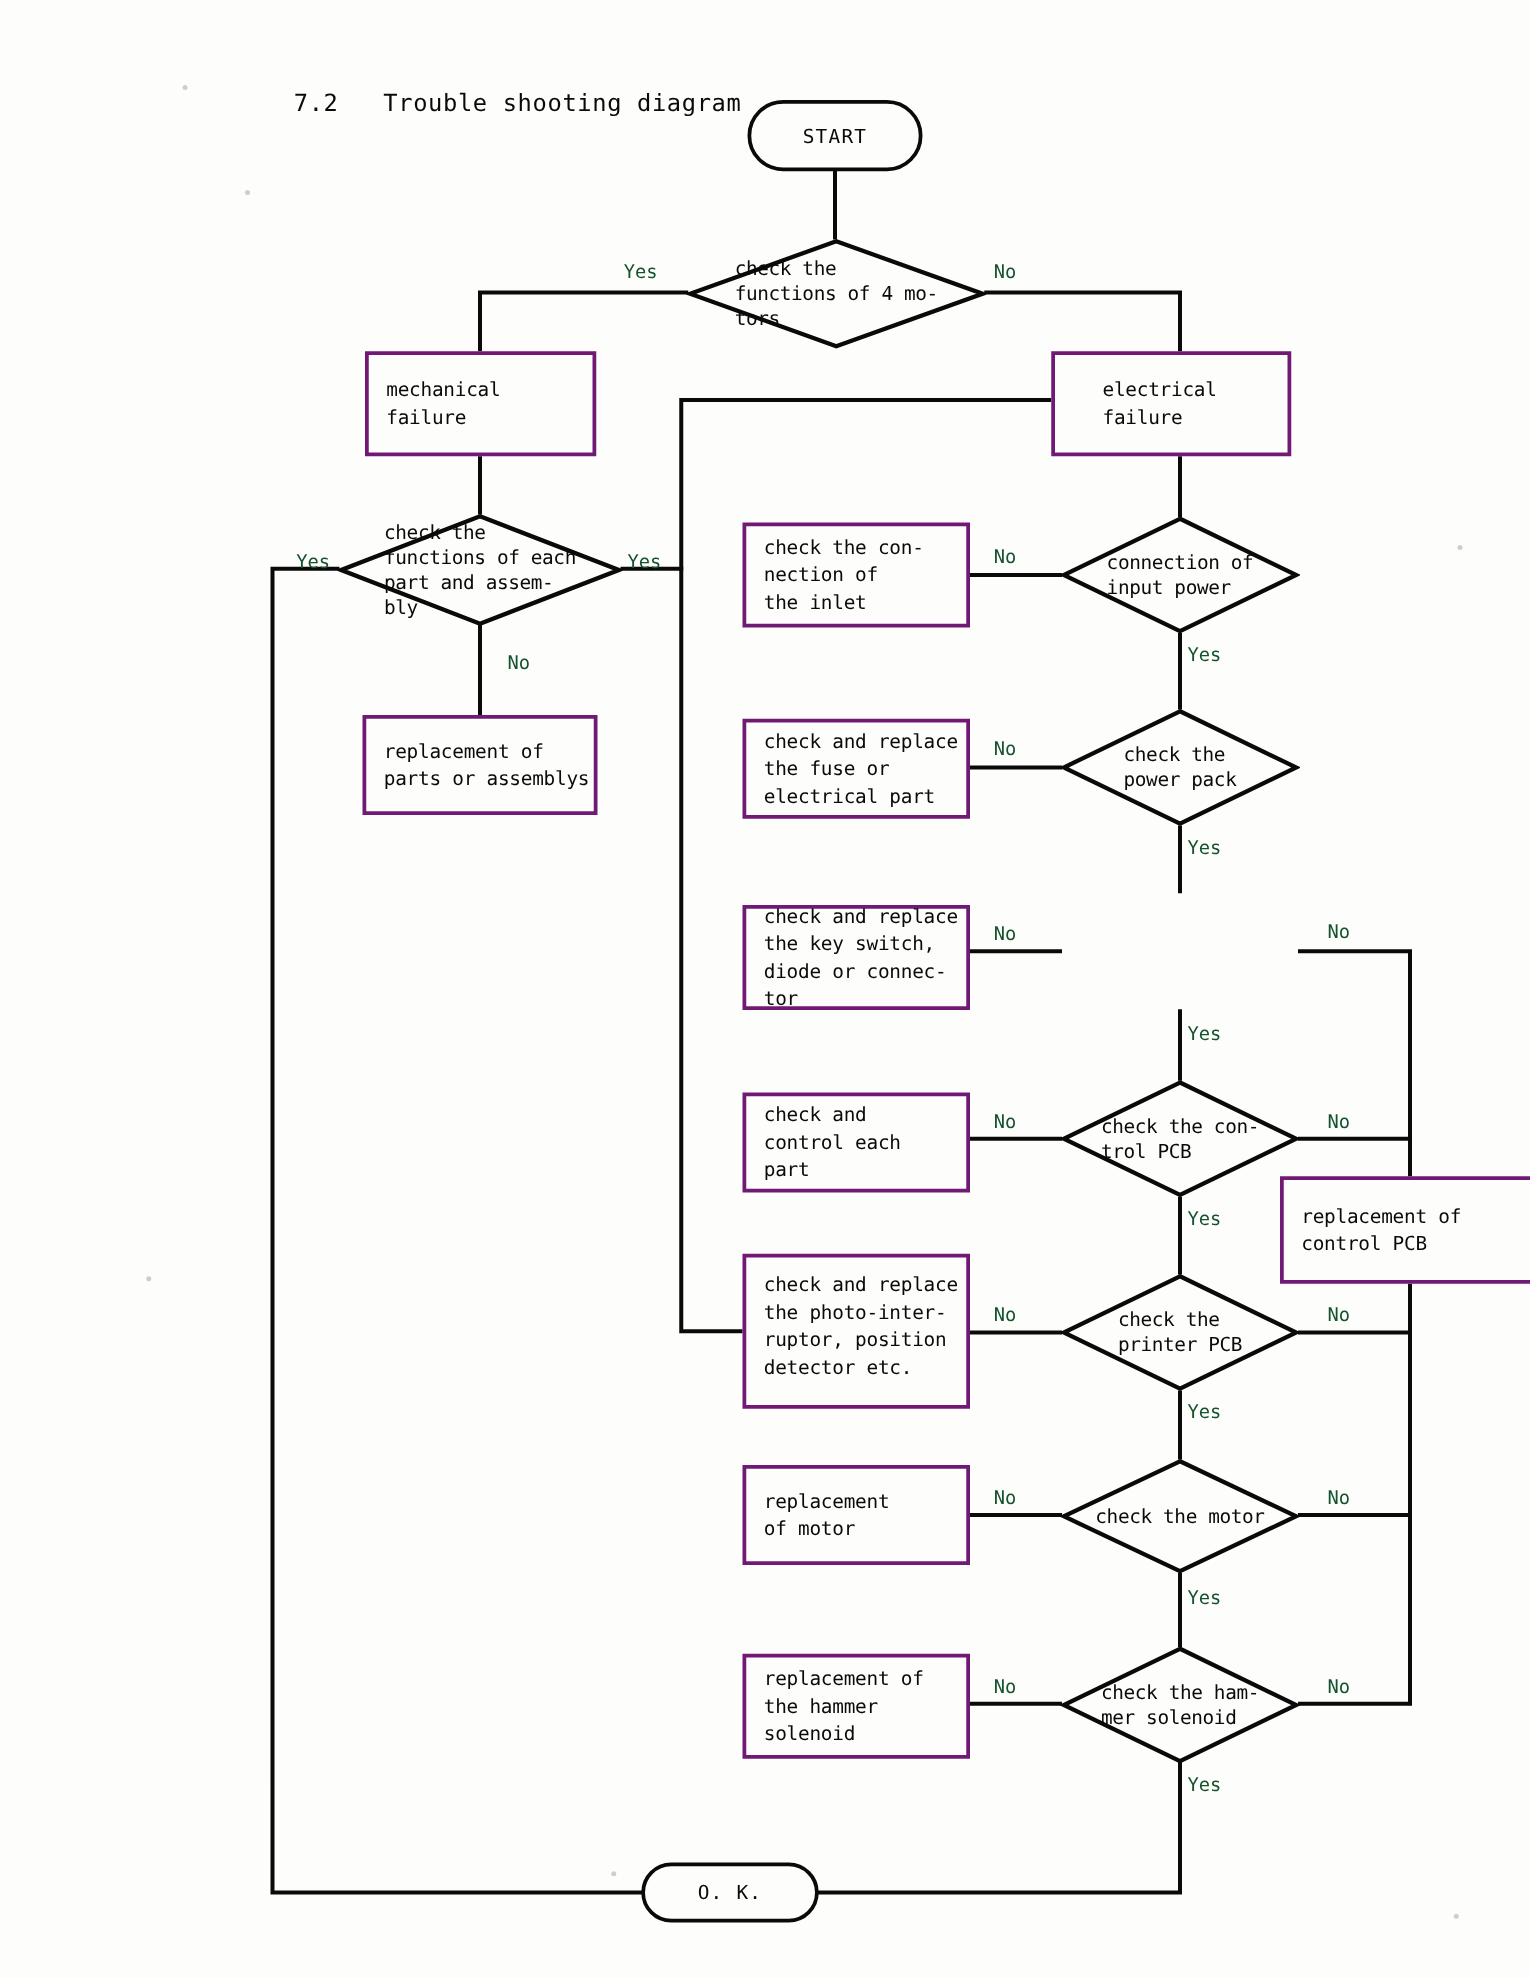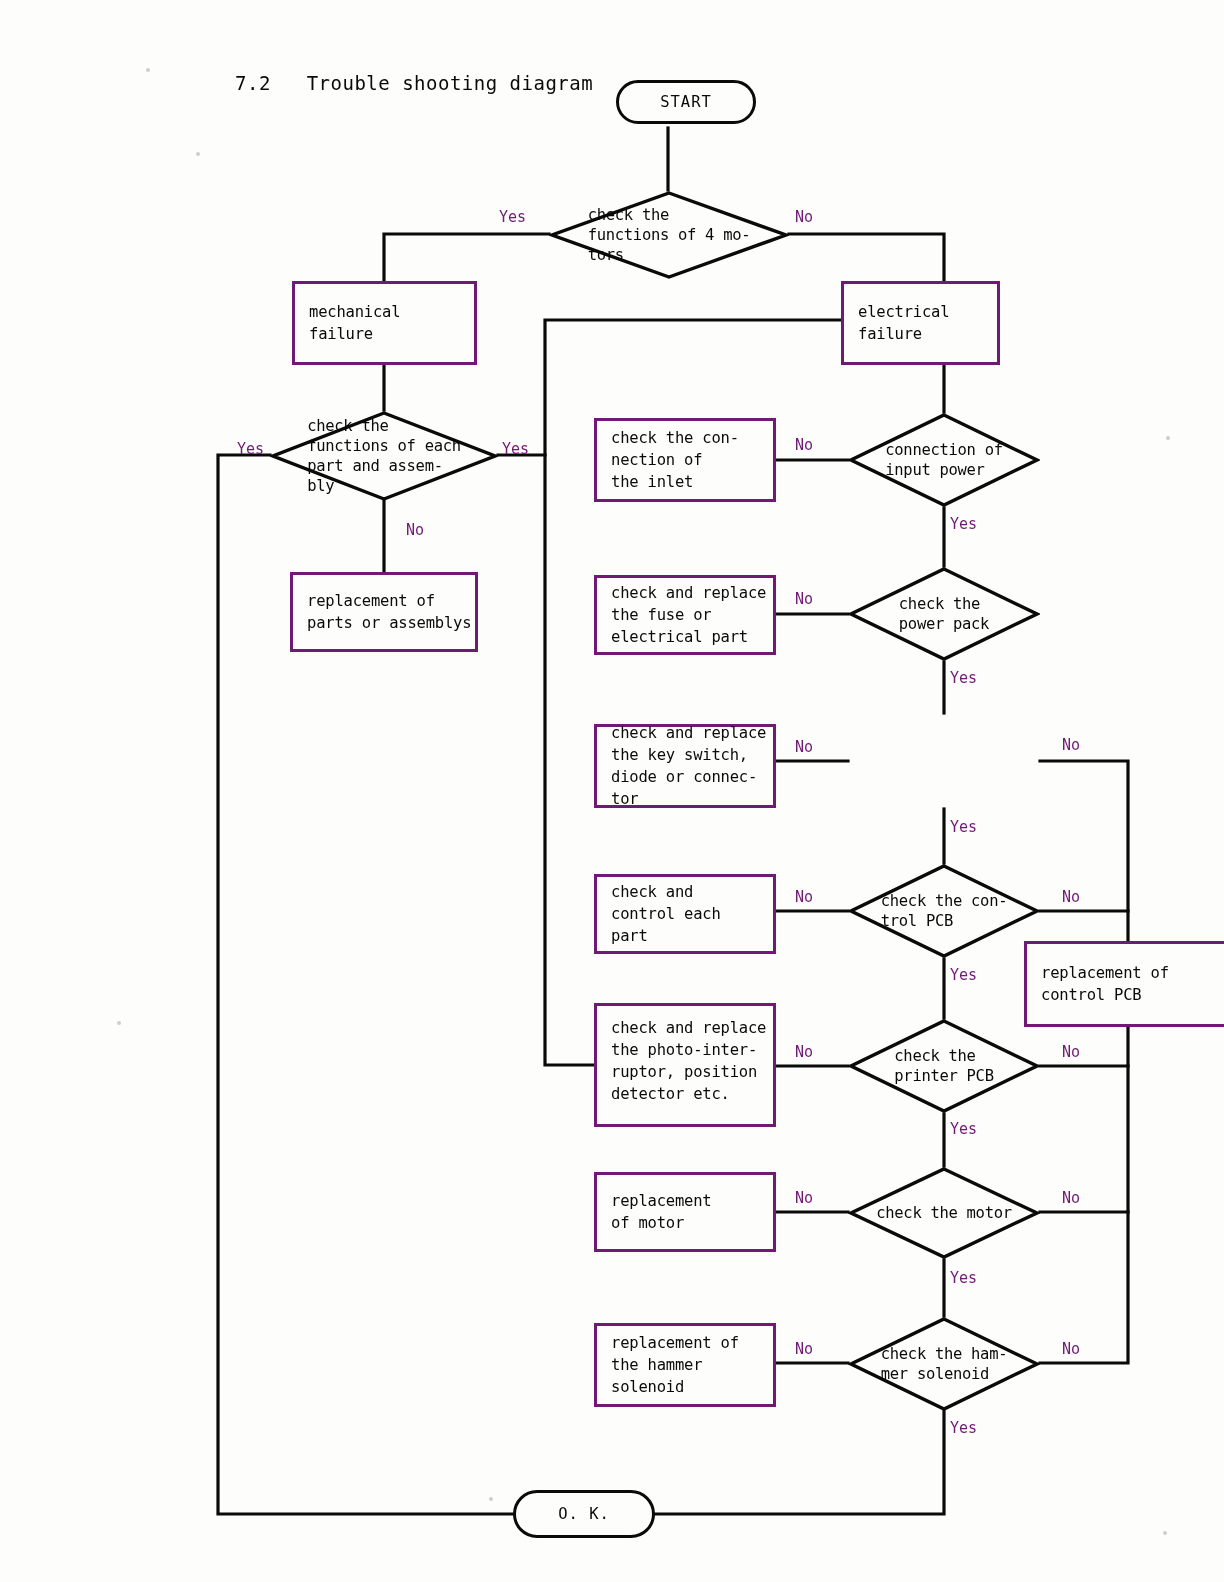--- a/index.html
+++ b/index.html
@@ -7,21 +7,21 @@
   #page{position:relative;width:1224px;height:1582px;background:#fdfdfb;overflow:hidden;}
   svg.wires{position:absolute;left:0;top:0;width:1224px;height:1582px;pointer-events:none;}
   .node{position:absolute;box-sizing:border-box;background:#fdfdfb;}
   .rect{border:3px solid #701a75;display:flex;align-items:center;}
   .rect .txt{padding-left:14px;font-size:15.5px;line-height:1.42;color:#0a0a0a;white-space:pre-line;letter-spacing:-0.2px;}
   .term{border:3px solid #0a0a0a;border-radius:999px;display:flex;align-items:center;justify-content:center;font-size:15.5px;color:#0a0a0a;letter-spacing:1px;}
   .title{position:absolute;font-size:19px;color:#0a0a0a;letter-spacing:0.5px;white-space:pre;}
   .dia-wrap{position:absolute;}
   .dia-wrap svg{position:absolute;left:0;top:0;}
   .dia-txt{position:absolute;left:0;top:0;width:100%;height:100%;display:flex;align-items:center;justify-content:center;font-size:15.5px;line-height:1.30;color:#0a0a0a;white-space:pre-line;letter-spacing:-0.3px;}
-  .lbl{position:absolute;font-size:15px;color:#701a75;white-space:pre;letter-spacing:0px;}
+  .lbl{position:absolute;font-size:15px;color:#14532d;white-space:pre;letter-spacing:0px;}
   .speck{position:absolute;background:#cfcfc8;border-radius:50%;}
 </style>
 </head>
 <body>
 
 <div id="page">
 
   <svg class="wires" viewBox="0 0 1224 1582">
     <g stroke="#0a0a0a" stroke-width="3.2" fill="none" stroke-linecap="square">
 
@@ -80,21 +80,21 @@
       <path d="M1040,1363 L1128,1363 L1128,1212"></path>
 
       <path d="M944,1411 L944,1514 L655,1514"></path>
 
       <path d="M1128,952 L1128,1026"></path>
     </g>
   </svg>
 
   <div class="title" style="left:235px;top:72px;">7.2   Trouble shooting diagram</div>
 
-  <div class="node term" style="left:616px;top:80px;width:140px;height:44px;">
+  <div class="node term" style="left:598px;top:80px;width:140px;height:57px;">
     <span>START</span>
   </div>
 
   <div class="node term" style="left:513px;top:1490px;width:142px;height:48px;">
     <span>O. K.</span>
   </div>
 
   <div class="dia-wrap" style="left:549px;top:190px;width:240px;height:90px;">
     <svg width="240" height="90" viewBox="0 0 240 90">
         <polygon points="120,3 237,45 120,87 3,45" fill="#fdfdfb" stroke="#0a0a0a" stroke-width="3.4"></polygon>
@@ -160,21 +160,21 @@
       </svg>
     <div class="dia-txt">check the ham-
 mer solenoid</div>
   </div>
 
   <div class="node rect" style="left:292px;top:281px;width:185px;height:84px;">
     <div class="txt">mechanical
 failure</div>
   </div>
 
-  <div class="node rect" style="left:841px;top:281px;width:159px;height:84px;">
+  <div class="node rect" style="left:841px;top:281px;width:192px;height:84px;padding-left:24px;">
     <div class="txt">electrical
 failure</div>
   </div>
 
   <div class="node rect" style="left:290px;top:572px;width:188px;height:80px;">
     <div class="txt">replacement of
 parts or assemblys</div>
   </div>
 
   <div class="node rect" style="left:594px;top:418px;width:182px;height:84px;">

